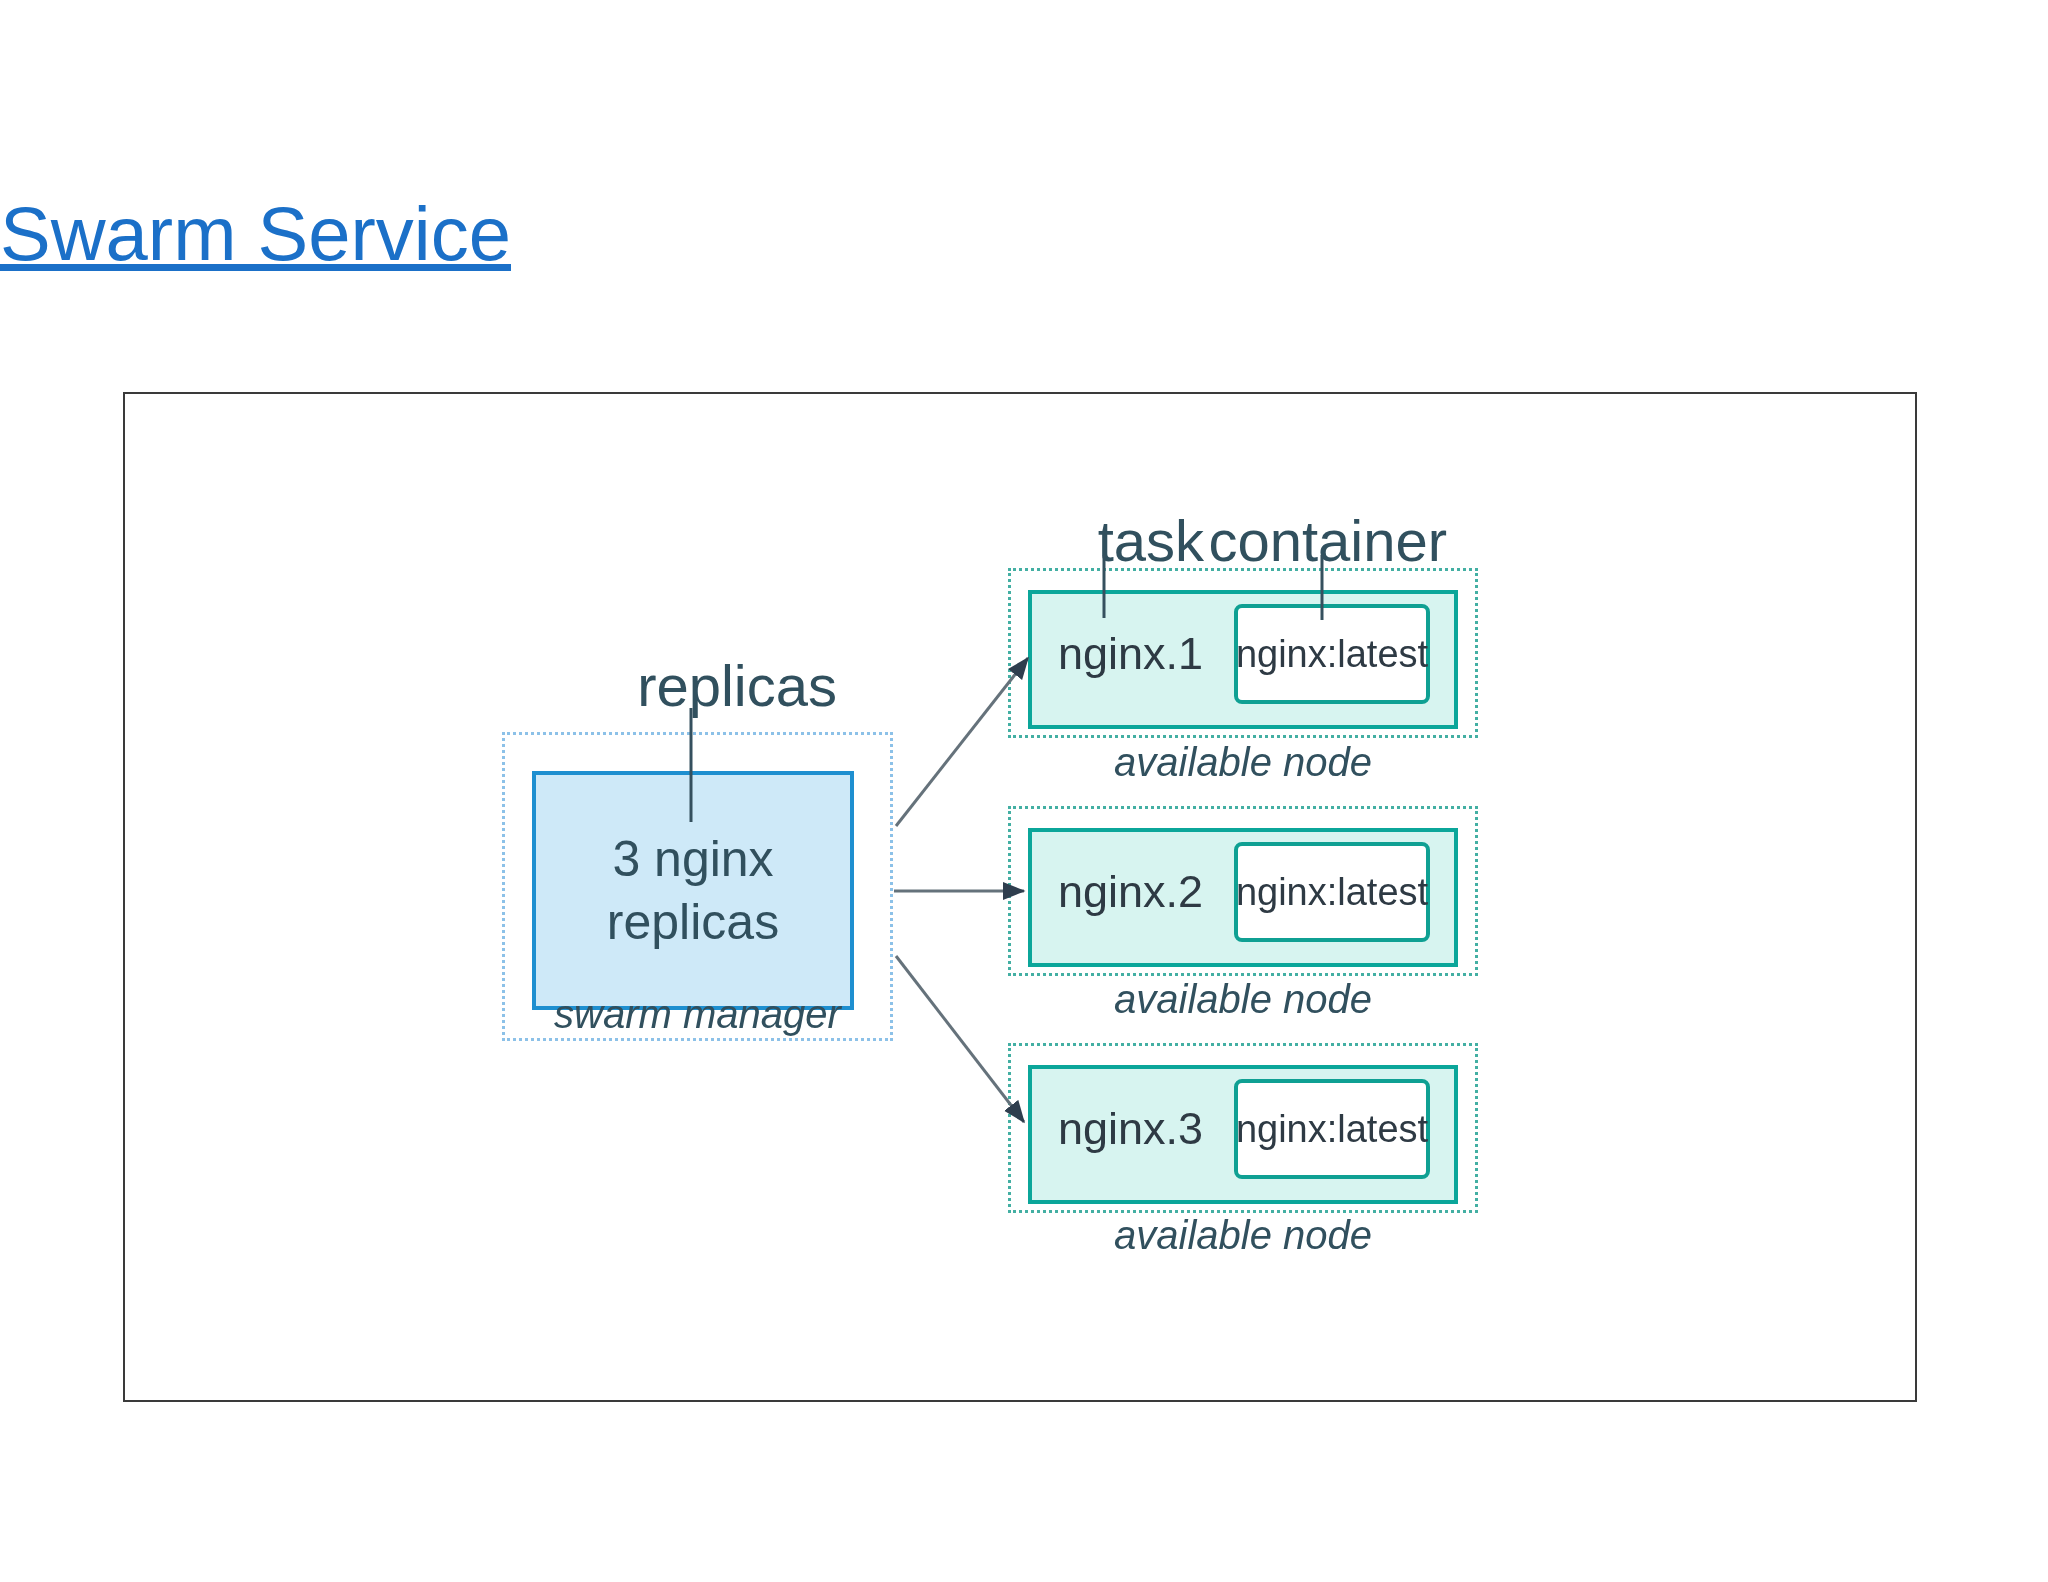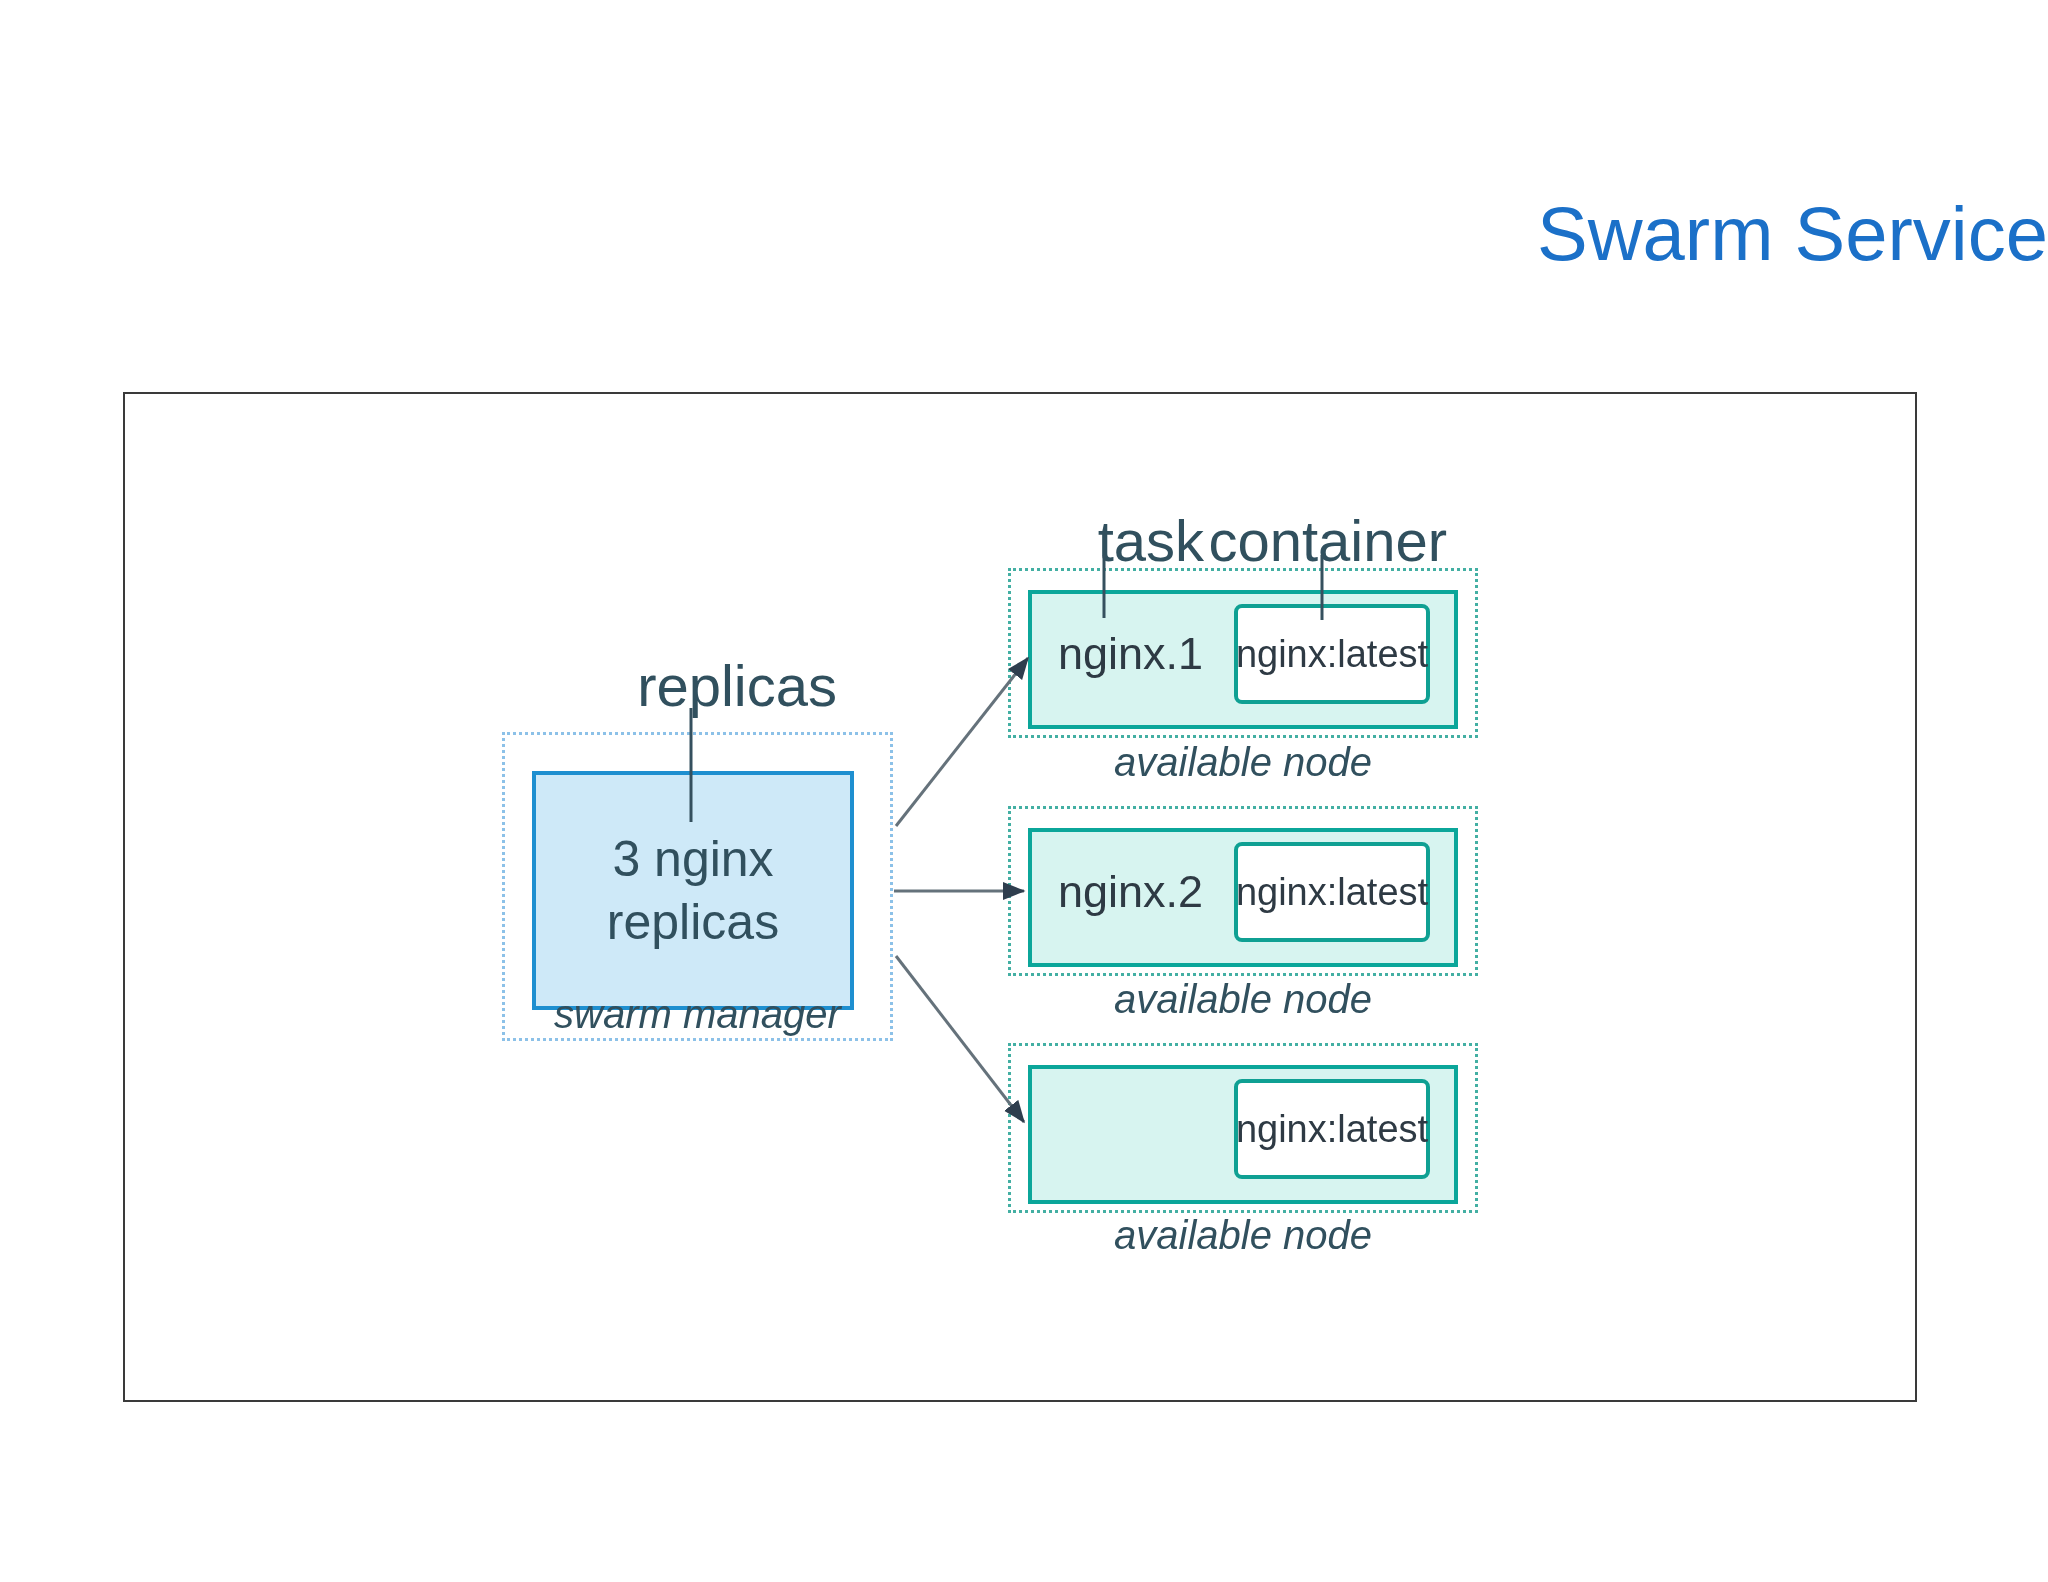--- a/index.html
+++ b/index.html
@@ -19,22 +19,22 @@
   }
   *{margin:0;padding:0;box-sizing:border-box;}
   html,body{background:#fff;}
   body{
     width:2048px;height:1582px;position:relative;overflow:hidden;
     font-family:"Liberation Sans","DejaVu Sans",sans-serif;
     color:var(--c-text);
   }
   .slide-title{
     position:absolute;top:190px;left:0;width:100%;
-    text-align:right;font-size:76px;font-weight:400;
-    color:var(--c-title);letter-spacing:0px;
+    text-align:left;font-size:76px;font-weight:400;
+    color:var(--c-title);letter-spacing:0px;text-decoration:underline;
   }
   .frame{
     position:absolute;left:123px;top:392px;width:1794px;height:1010px;
     border:2px solid var(--c-frame);background:#fff;
   }
   .label{
     position:absolute;text-align:right;font-size:58px;color:var(--c-text);
   }
   .small-label{
     position:absolute;text-align:center;font-size:40px;color:var(--c-text);font-style:italic;
@@ -113,20 +113,21 @@
 <div class="node-dotted node-2">
   <div class="task-box">
     <div class="task-name">nginx.2</div>
     <div class="container-box">nginx:latest</div>
   </div>
 </div>
 <div class="small-label avail-2">available node</div>
 
 <div class="node-dotted node-3">
   <div class="task-box">
+    <div class="task-name">nginx.3</div>
     <div class="container-box">nginx:latest</div>
   </div>
 </div>
 <div class="small-label avail-3">available node</div>
 
 <svg class="connector-layer" width="2048" height="1582" viewBox="0 0 2048 1582" xmlns="http://www.w3.org/2000/svg">
   <defs>
     <marker id="arrowhead" markerWidth="8" markerHeight="7" refX="7" refY="3" orient="auto">
       <path d="M0,0 L7.5,3 L0,6 Z" fill="#2F3E4E"></path>
     </marker>

